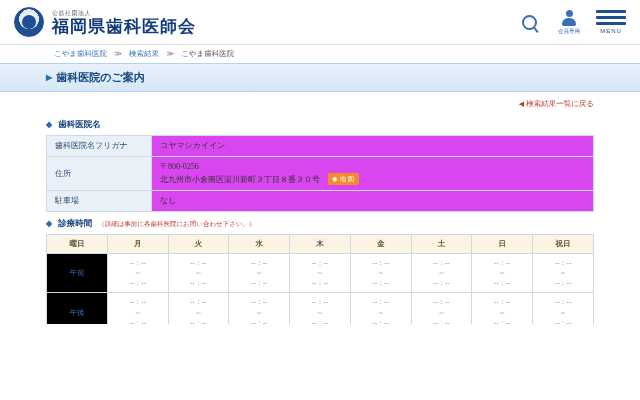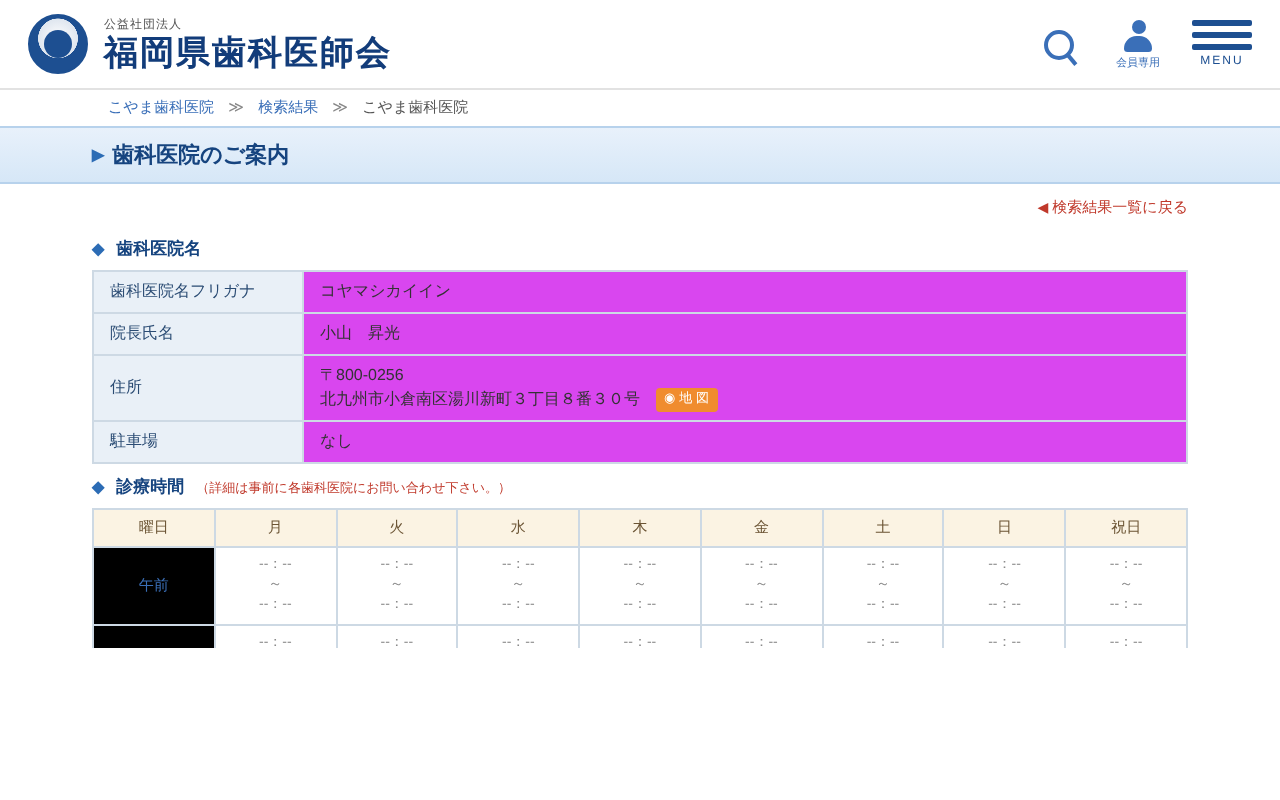--- a/index.html
+++ b/index.html
@@ -241,20 +241,21 @@
     border-collapse: collapse;
     width: 100%;
     table-layout: fixed;
   }
   .info-table td {
     border: 1px solid #cdd9e4;
     padding: 4px 8px;
     font-size: 8px;
     vertical-align: middle;
     line-height: 1.5;
+    font-family: Liberation Serif, serif;
   }
   .info-table td.label {
     width: 88px;
     background: #e9f0f7;
     color: #2b4c74;
   }
   .info-table td.value {
     background: #d946ef;
     color: #333;
   }
@@ -278,21 +279,21 @@
   .hours-table td, .hours-table th {
     border: 1px solid #cdd9e4;
     font-size: 7.5px;
     text-align: center;
     padding: 3px 0;
     color: #555;
   }
   .hours-table thead th {
     background: #fbf3e3;
     color: #6b5434;
-    font-weight: normal;
+    font-weight: bold;
     padding: 4px 16px;
   }
   .hours-table thead th:first-child {
     background: #fbf3e3;
   }
   .hours-table td.daypart {
     background: #000000;
     color: #3a6fb8;
     width: 56px;
   }
@@ -355,24 +356,20 @@
       <span class="dia">◆</span>
       <span>歯科医院名</span>
     </div>
     <table class="info-table">
       <tbody>
           <tr>
         <td class="label">歯科医院名フリガナ</td>
         <td class="value">コヤマシカイイン</td>
       </tr>
       <tr>
-        <td class="label">院長氏名</td>
-        <td class="value">小山　昇光</td>
-      </tr>
-      <tr>
         <td class="label">住所</td>
         <td class="value">
           <span id="address-text" style="white-space:pre-line">〒800-0256
 北九州市小倉南区湯川新町３丁目８番３０号</span><span class="map-badge"><span class="pin">◉</span><span>地 図</span></span>
         </td>
       </tr>
       <tr>
         <td class="label">駐車場</td>
         <td class="value">なし</td>
       </tr>

